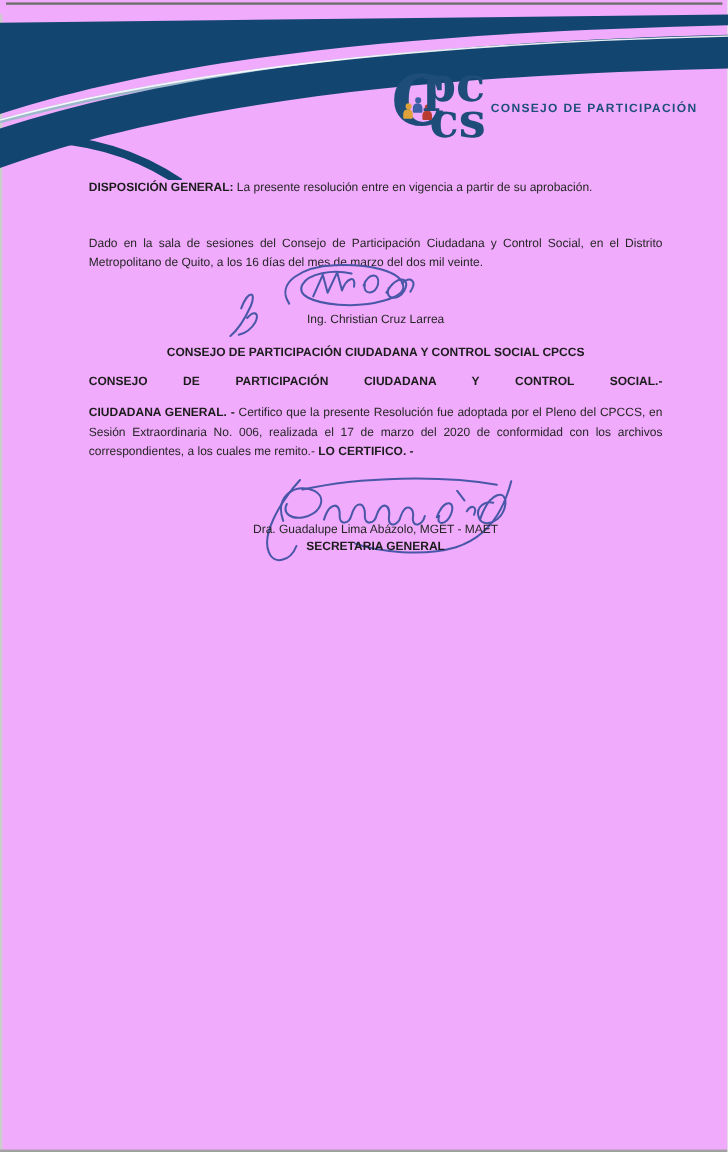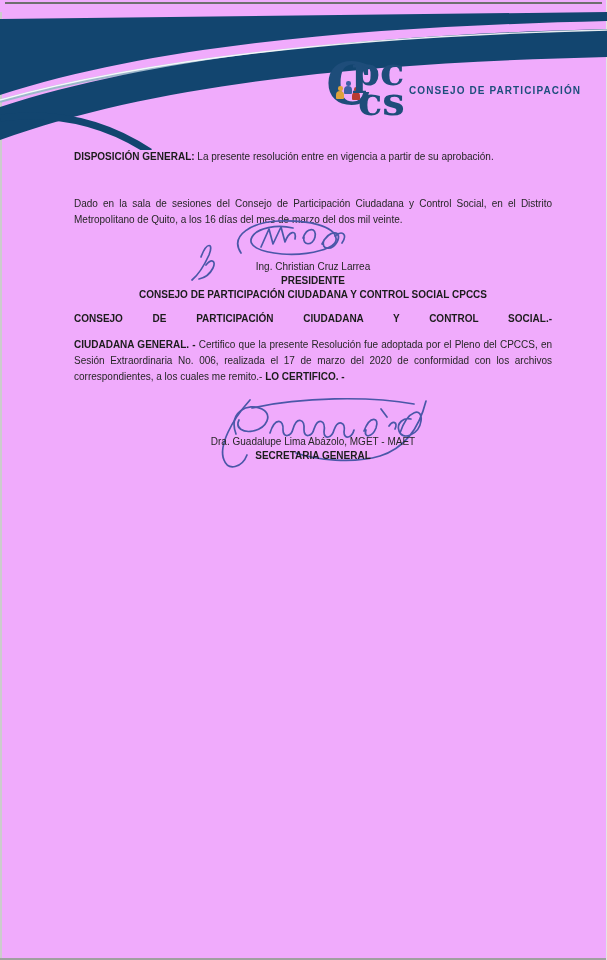--- a/index.html
+++ b/index.html
@@ -98,21 +98,20 @@
   <p class="tx para2">Dado en la sala de sesiones del Consejo de Participación Ciudadana y Control Social, en el Distrito Metropolitano de Quito, a los 16 días del mes de marzo del dos mil veinte.</p>
 
   <svg class="sig sig1" width="182" height="68" viewBox="0 0 182 68">
     <path d="M18,40 C24,24 31,26 26,38 C21,49 15,58 9,63 M23,48 C29,41 33,44 30,51 C27,57 21,61 16,62"></path>
     <path d="M58,36 C46,18 70,5 96,4 C126,3 151,9 153,21 C155,31 127,39 99,37 C77,35 64,29 69,20 C74,11 94,7 110,11"></path>
     <path d="M78,30 L86,12 L90,27 L98,10 L102,25 C106,14 114,12 112,22 M120,21 C124,10 134,10 132,20 C130,29 119,29 121,20"></path>
     <path d="M139,27 C147,11 160,14 154,25 C149,34 137,33 141,23 M152,19 C159,13 165,17 159,26"></path>
   </svg>
 
   <div class="tx center name1">Ing. Christian Cruz Larrea</div>
-  <div class="tx center bold title1">PRESIDENTE</div>
   <div class="tx bold stretch para3a">CONSEJO DE PARTICIPACIÓN CIUDADANA Y CONTROL SOCIAL.-</div>
 
   <div class="tx center bold org1">CONSEJO DE PARTICIPACIÓN CIUDADANA Y CONTROL SOCIAL CPCCS</div>
   <p class="tx para3b"><b>CIUDADANA GENERAL. -</b> <span>Certifico que la presente Resolución fue adoptada por el Pleno del CPCCS, en Sesión Extraordinaria No. 006, realizada el 17 de marzo del 2020 de conformidad con los archivos correspondientes, a los cuales me remito.-</span> <b>LO CERTIFICO. -</b></p>
 
   <svg class="sig sig2" width="250" height="92" viewBox="0 0 250 92">
     <path d="M62,16 C110,5 180,4 224,12"></path>
     <path d="M60,8 C42,28 28,54 34,68 C38,79 52,76 57,63"></path>
     <path d="M46,42 C38,20 58,10 72,17 C83,23 77,36 63,39 C53,41 45,36 49,28"></path>
     <path d="M80,41 C85,25 94,27 93,38 C93,46 101,45 103,37 C107,24 115,27 114,38 C114,46 122,45 124,37 C128,25 136,28 134,40 C134,48 142,46 144,38 C148,27 156,30 154,40 C154,48 162,46 164,38"></path>

